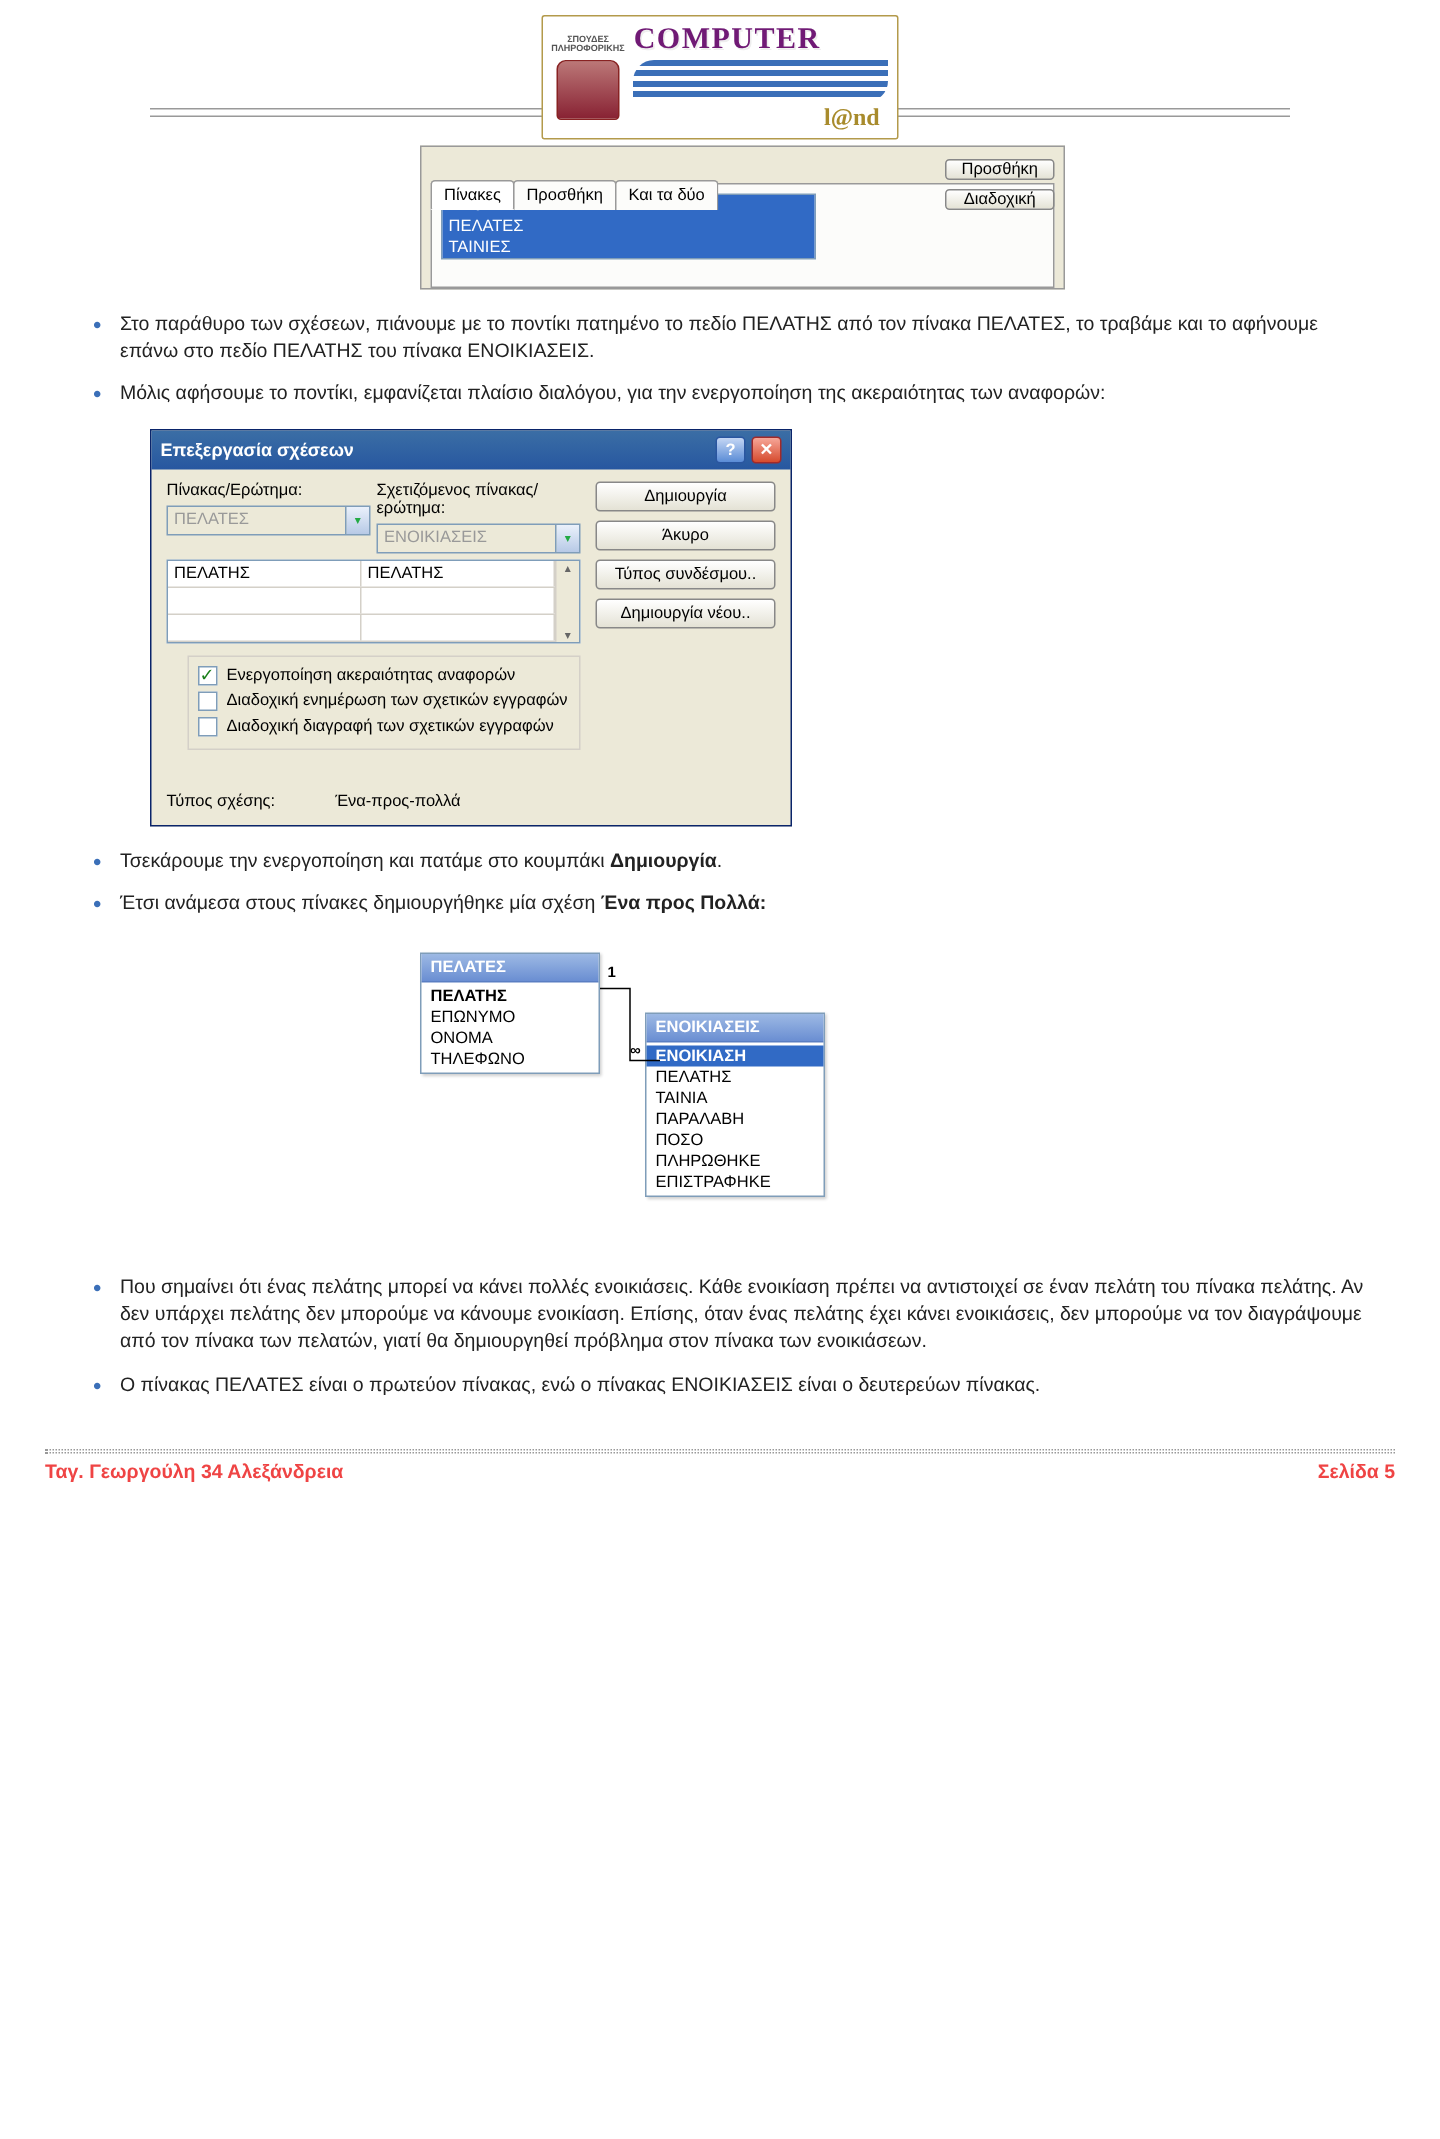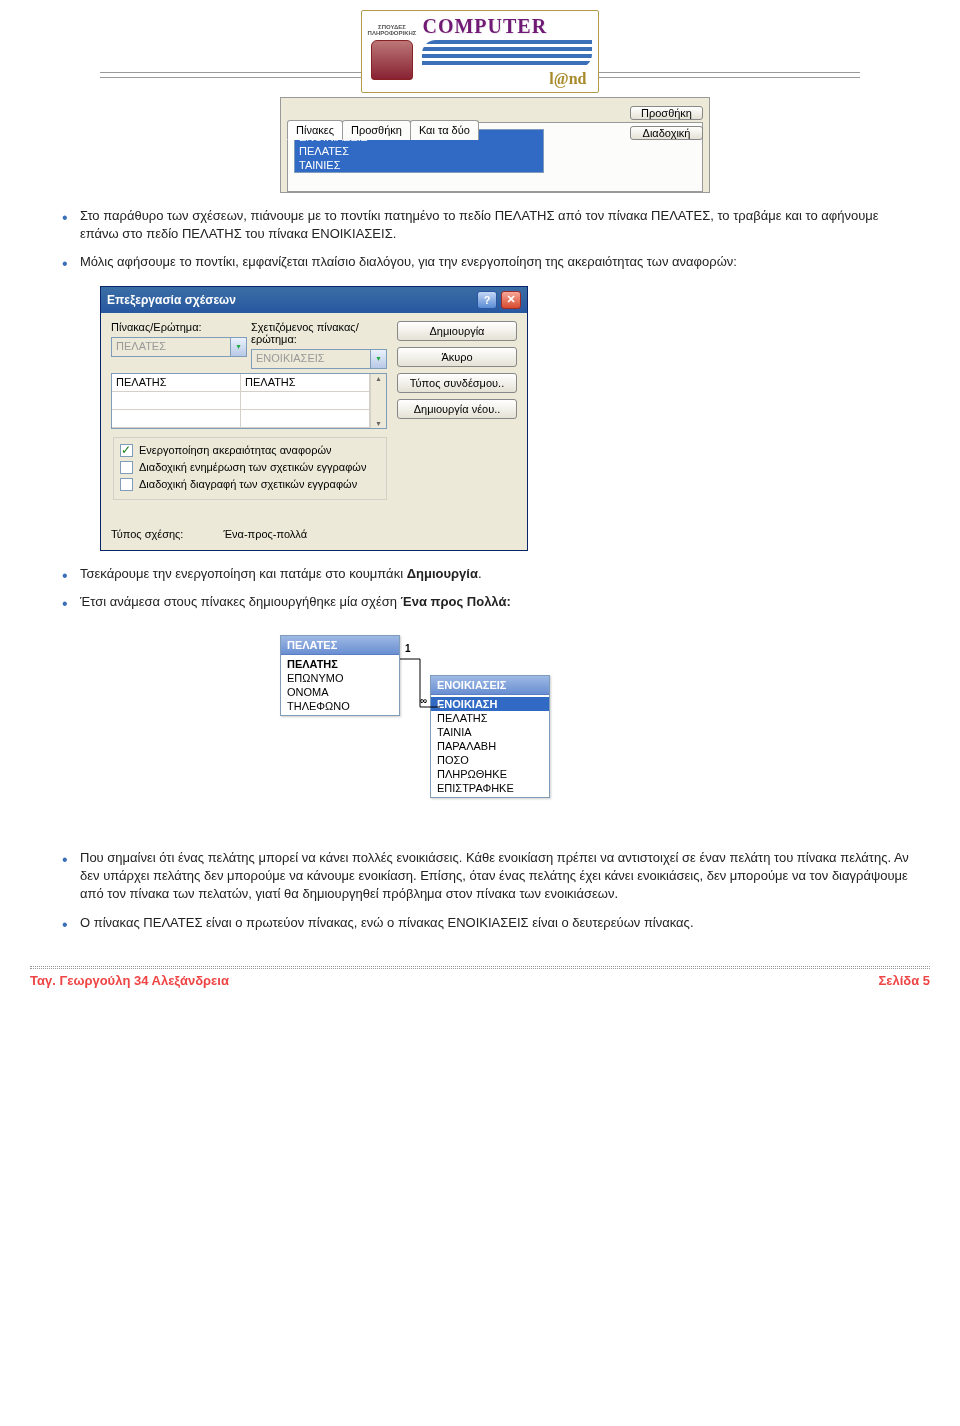--- a/index.html
+++ b/index.html
@@ -222,21 +222,21 @@
     width: 16px;
     background: #ece9d8;
     border-left: 1px solid #d4d0c8;
     display: flex;
     flex-direction: column;
     justify-content: space-between;
     align-items: center;
     font-size: 8px;
     color: #666;
   }
-  .checks { margin: 8px 0 0 2px; border: 1px solid #d4d0c8; padding: 6px 6px 4px 6px; background: #ece9d8; }
+  .checks { margin: 8px 0 0 14px; border: 1px solid #d4d0c8; padding: 6px 6px 4px 6px; background: #ece9d8; }
   .check-row { display: flex; align-items: center; gap: 6px; margin-bottom: 4px; }
   .chk {
     width: 13px;
     height: 13px;
     border: 1px solid #7f9db9;
     background: #fff;
     display: inline-block;
     position: relative;
   }
   .chk.checked::after {

